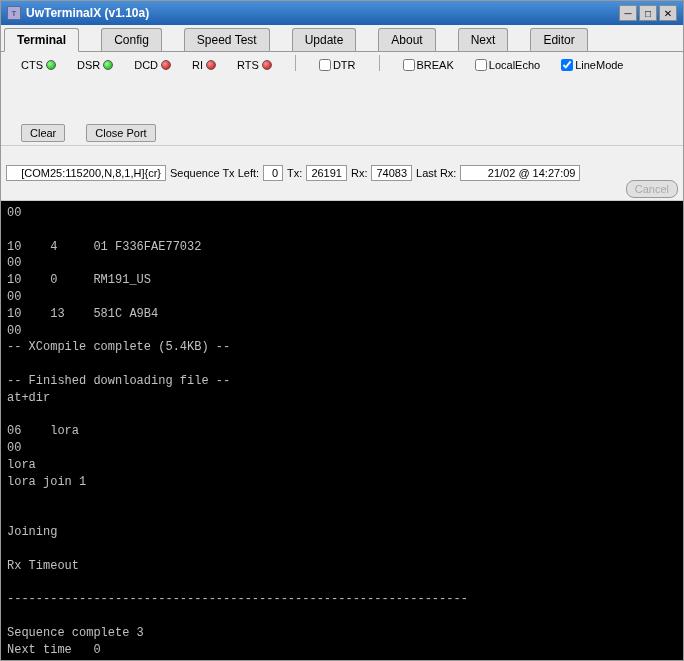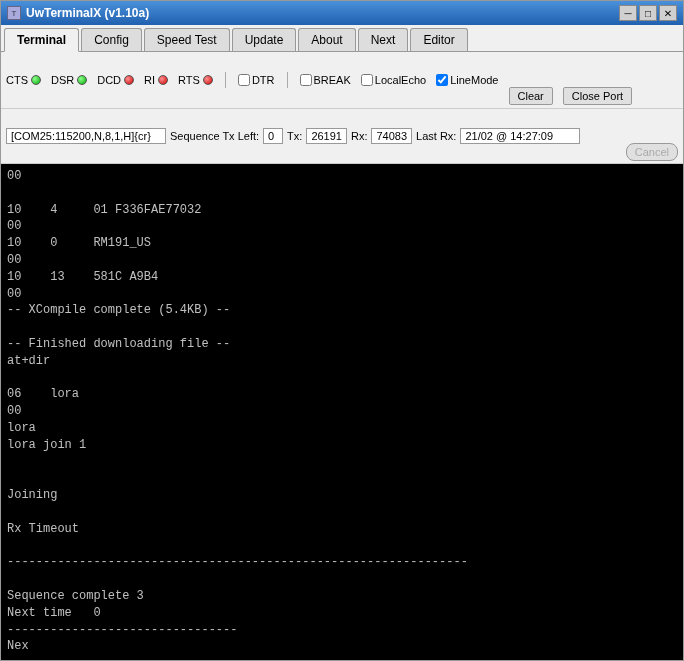--- a/index.html
+++ b/index.html
@@ -70,44 +70,45 @@
       color: #000;
     }
     .title-btn.close { background: #d0d0d0; }
     .tab-bar {
       display: flex;
       background: #f0f0f0;
       border-bottom: 1px solid #999;
       padding-top: 3px;
       padding-left: 3px;
       flex-shrink: 0;
+      gap: 20px;
     }
     .tab {
       padding: 4px 12px;
       border: 1px solid #999;
       border-bottom: none;
       background: #ddd;
       cursor: pointer;
       font-size: 12px;
       margin-right: 2px;
       border-radius: 3px 3px 0 0;
     }
     .tab.active {
       background: #f0f0f0;
       font-weight: bold;
       border-bottom: 1px solid #f0f0f0;
       margin-bottom: -1px;
     }
     .toolbar {
       display: flex;
-      align-items: center;
-      padding: 3px 5px;
+      align-items: flex-end;
+      padding: 3px 20px;
       background: #f0f0f0;
       border-bottom: 1px solid #ccc;
-      gap: 10px;
+      gap: 21px;
       flex-shrink: 0;
       flex-wrap: wrap;
     }
     .indicator-group {
       display: flex;
       align-items: center;
       gap: 3px;
     }
     .indicator-label {
       font-size: 11px;
@@ -149,20 +150,21 @@
       gap: 4px;
       font-size: 11px;
       flex-shrink: 0;
     }
     .status-value {
       background: white;
       border: 1px solid #999;
       padding: 1px 4px;
       min-width: 20px;
       font-size: 11px;
+      text-align: right;
     }
     .terminal-area {
       flex: 1;
       background: #000;
       color: #c0c0c0;
       font-family: 'Courier New', monospace;
       font-size: 12px;
       padding: 4px 6px;
       overflow-y: scroll;
       overflow-x: hidden;

